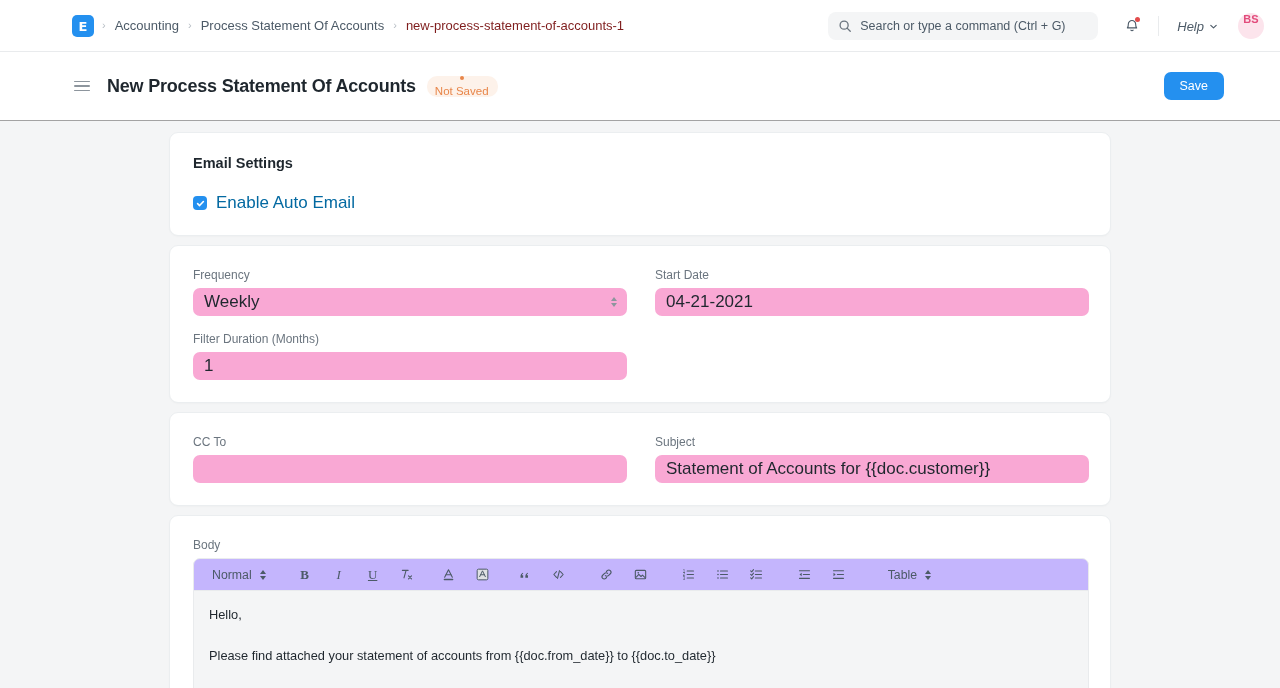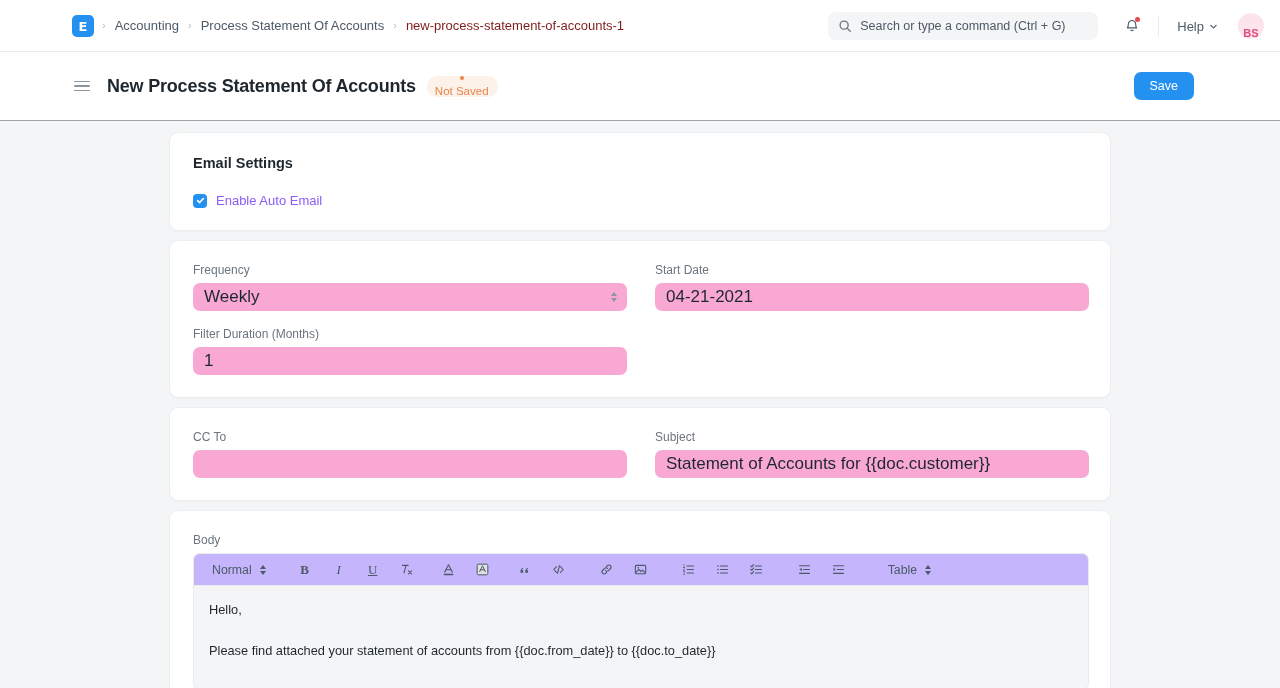--- a/index.html
+++ b/index.html
@@ -55,26 +55,26 @@
   .icon-svg { display: block; }
   .bell-wrap { position: relative; width: 28px; height: 28px;
     display: flex; align-items: center; justify-content: center; }
   .bell-dot {
     position: absolute; top: 5px; right: 6px;
     width: 5px; height: 5px; border-radius: 50%; background: #e24c4c;
   }
   .nav-divider { width: 1px; height: 20px; background: #e9ebed; margin: 0 12px; }
   .help-btn {
     display: flex; align-items: center; gap: 5px;
-    font-size: 13px; color: #4c5a67; padding: 4px 6px;
+    font-size: 13px; color: #4c5a67; padding: 4px 6px; font-style: italic;
   }
   .avatar {
     width: 26px; height: 26px; border-radius: 50%;
     background: #fce4ec; color: #e24c7c;
-    display: flex; align-items: flex-end; justify-content: center;
+    display: flex; align-items: flex-start; justify-content: center;
     font-size: 11px; font-weight: 600; margin-left: 14px;
   }
 
   
   .page-head {
     height: 69px; width: 1280px; background: #ffffff;
     border-bottom: 1px solid #a3a3a3;
     display: flex; align-items: center; position: relative;
   }
   .hamburger { margin-left: 74px; width: 16px; display: flex;
@@ -87,21 +87,21 @@
   .badge-notsaved {
     margin-left: 11px; height: 21px;
     background: #fdf2ea; color: #e8864a;
     border-radius: 10px; font-size: 11.5px;
     display: flex; align-items: center; gap: 5px;
     padding: 0 9px 0 8px;
     flex-direction: column;
   }
   .badge-dot { width: 4px; height: 4px; border-radius: 50%; background: #e8864a; }
   .save-btn {
-    position: absolute; right: 86px;
+    position: absolute; right: 56px;
     background: #2490ef; color: #fff;
     border: none; border-radius: 7px;
     height: 28px; padding: 0 16px;
     font-size: 12.5px; font-weight: 500;
     font-family: "Liberation Sans", sans-serif;
     cursor: pointer;
   }
 
   
   .form-area {
@@ -119,21 +119,21 @@
   .section-title {
     font-size: 14.5px; font-weight: 700; color: #1f272e;
     margin-bottom: 22px;
   }
   .checkbox-row { display: flex; align-items: center; gap: 9px; }
   .cb {
     width: 14px; height: 14px; border-radius: 4px;
     background: #2490ef; display: flex;
     align-items: center; justify-content: center; flex: none;
   }
-  .cb-label { font-size: 13px; color: #8b5cf6; }
+  .cb-label { font-size: 17px; color: #0369a1; }
 
   .grid2 { display: flex; gap: 28px; }
   .col { width: 434px; }
   .field { margin-bottom: 16px; }
   .field:last-child { margin-bottom: 0; }
   .field-label {
     font-size: 12px; color: #6b757f; margin-bottom: 6px;
     display: block;
   }
   .control {

